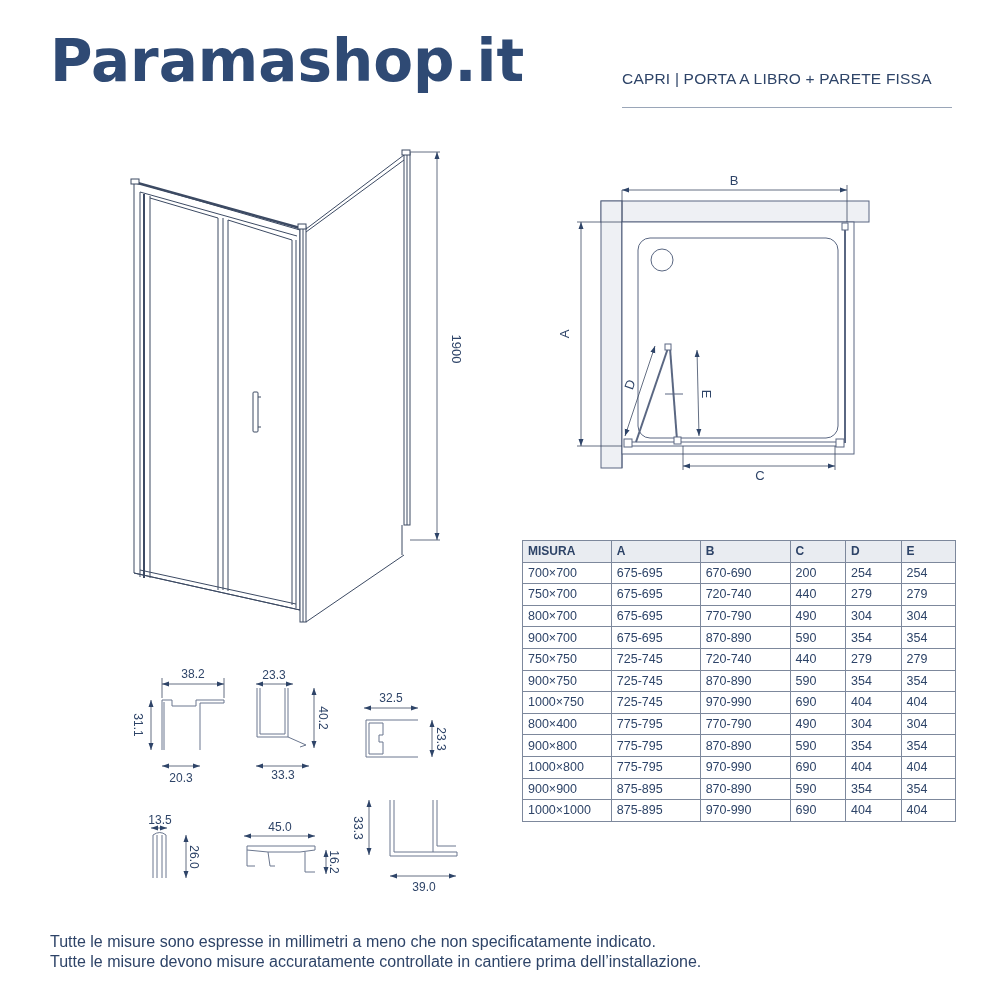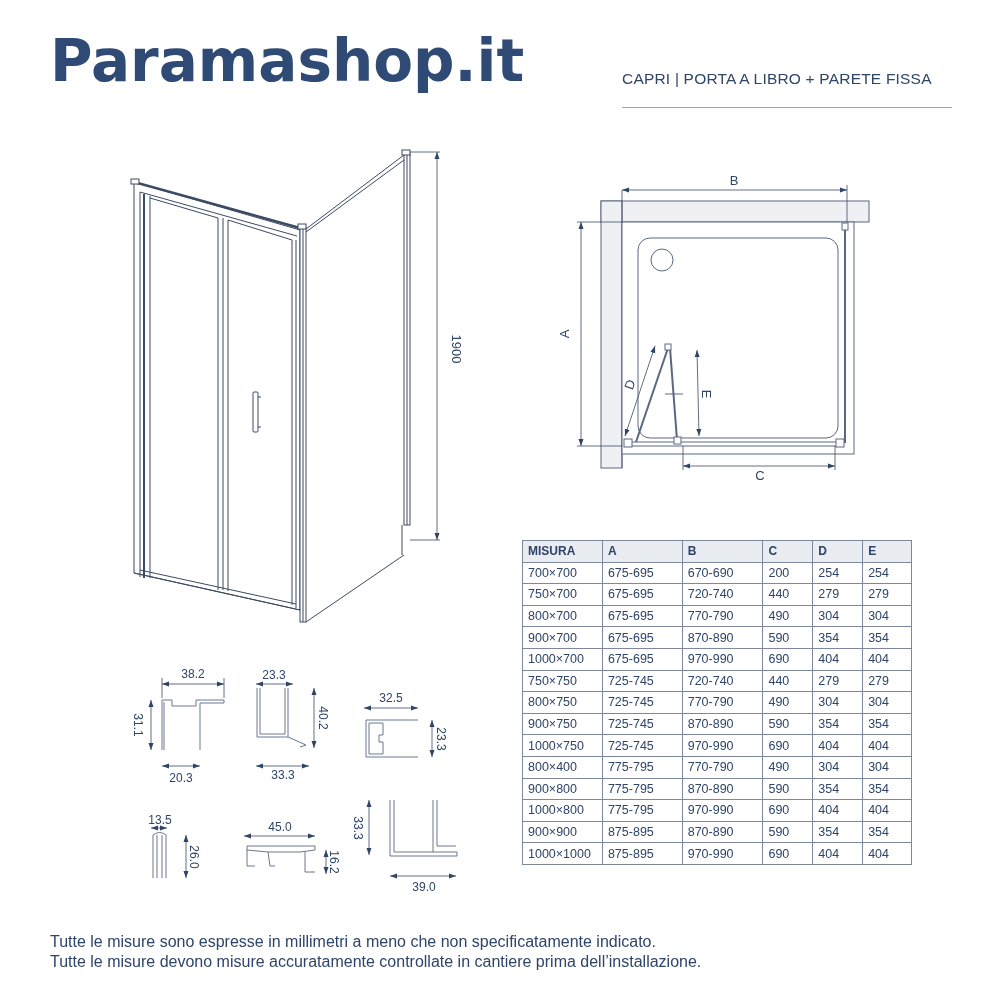--- a/index.html
+++ b/index.html
@@ -3,21 +3,21 @@
 <meta charset="utf-8">
 <style>
   * { box-sizing: border-box; margin: 0; padding: 0; }
   html, body { width: 1000px; height: 1000px; background: #ffffff; overflow: hidden; }
   body { position: relative; font-family: "DejaVu Sans", sans-serif; color: #2e4468; }
   .brand { position: absolute; left: 50px; top: 32px; font-size: 58px; font-weight: bold; color: #2f4a74; letter-spacing: 0px; font-family: "DejaVu Sans", sans-serif; line-height: 1; }
   .subtitle { position: absolute; left: 622px; top: 70px; width: 330px; font-size: 15.5px; color: #2e4468; padding-bottom: 19px; border-bottom: 1.5px solid #9aa6b8; white-space: nowrap; font-family: "Liberation Sans", sans-serif; letter-spacing: 0.2px; }
   svg { position: absolute; left: 0; top: 0; }
   .dim { font-family: "Liberation Sans", sans-serif; font-size: 13px; fill: #2e4468; }
   .dimsm { font-family: "Liberation Sans", sans-serif; font-size: 12px; fill: #2e4468; }
-  table.sizes { position: absolute; left: 522px; top: 540px; width: 390px; border-collapse: collapse; font-family: "Liberation Sans", sans-serif; font-size: 12.5px; color: #2e4468; }
+  table.sizes { position: absolute; left: 522px; top: 540px; width: 434px; border-collapse: collapse; font-family: "Liberation Sans", sans-serif; font-size: 12.5px; color: #2e4468; }
   table.sizes th, table.sizes td { border: 1px solid #7d889c; height: 21.6px; padding: 0 0 0 5px; text-align: left; white-space: nowrap; }
   table.sizes th { background: #e9ecf1; font-weight: bold; font-size: 12px; }
   .c0 { width: 80px; } .c1 { width: 80px; } .c2 { width: 81px; } .c3 { width: 50px; } .c4 { width: 50px; } .c5 { width: 49px; }
   .notes { position: absolute; left: 50px; top: 932px; font-family: "Liberation Sans", sans-serif; font-size: 16px; color: #2e4468; line-height: 20px; }
 </style>
 </head>
 <body>
 
 <div class="brand">Paramashop.it</div>
 <div class="subtitle">CAPRI | PORTA A LIBRO + PARETE FISSA</div>
@@ -219,44 +219,28 @@
       </tr>
     <tr>
         <td>900×700</td>
         <td>675-695</td>
         <td>870-890</td>
         <td>590</td>
         <td>354</td>
         <td>354</td>
       </tr>
     <tr>
-        <td>1000×700</td>
-        <td>675-695</td>
-        <td>970-990</td>
-        <td>690</td>
-        <td>404</td>
-        <td>404</td>
-      </tr>
-    <tr>
         <td>750×750</td>
         <td>725-745</td>
         <td>720-740</td>
         <td>440</td>
         <td>279</td>
         <td>279</td>
       </tr>
     <tr>
-        <td>800×750</td>
-        <td>725-745</td>
-        <td>770-790</td>
-        <td>490</td>
-        <td>304</td>
-        <td>304</td>
-      </tr>
-    <tr>
         <td>900×750</td>
         <td>725-745</td>
         <td>870-890</td>
         <td>590</td>
         <td>354</td>
         <td>354</td>
       </tr>
     <tr>
         <td>1000×750</td>
         <td>725-745</td>

